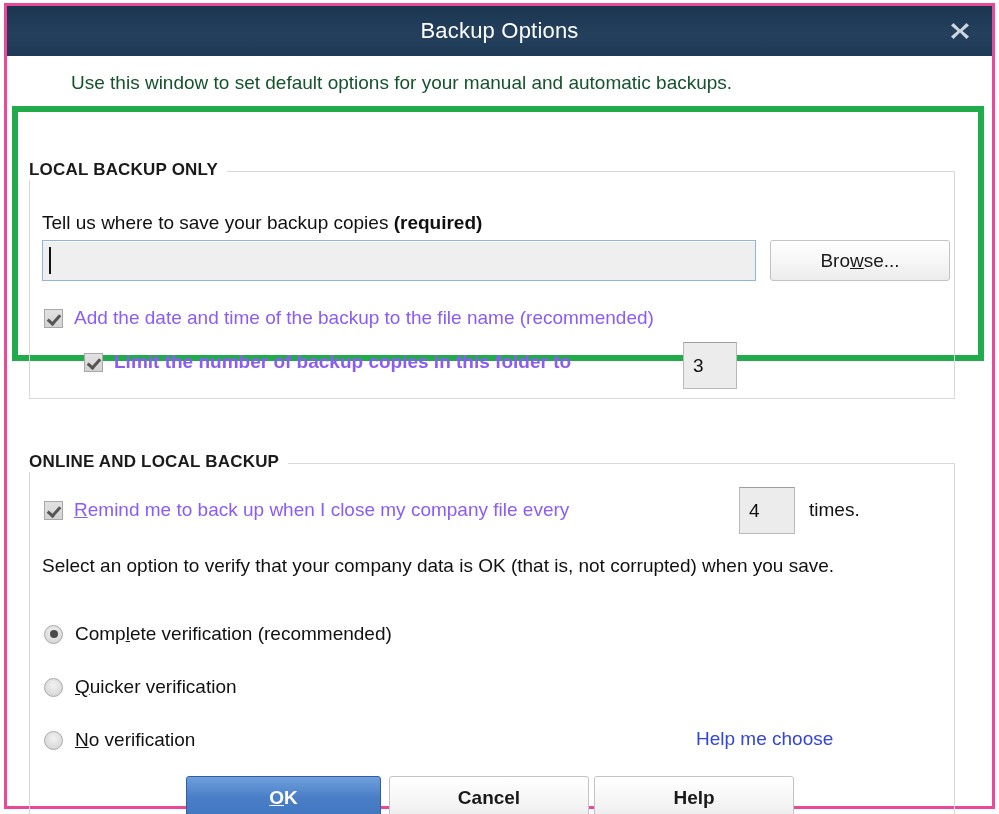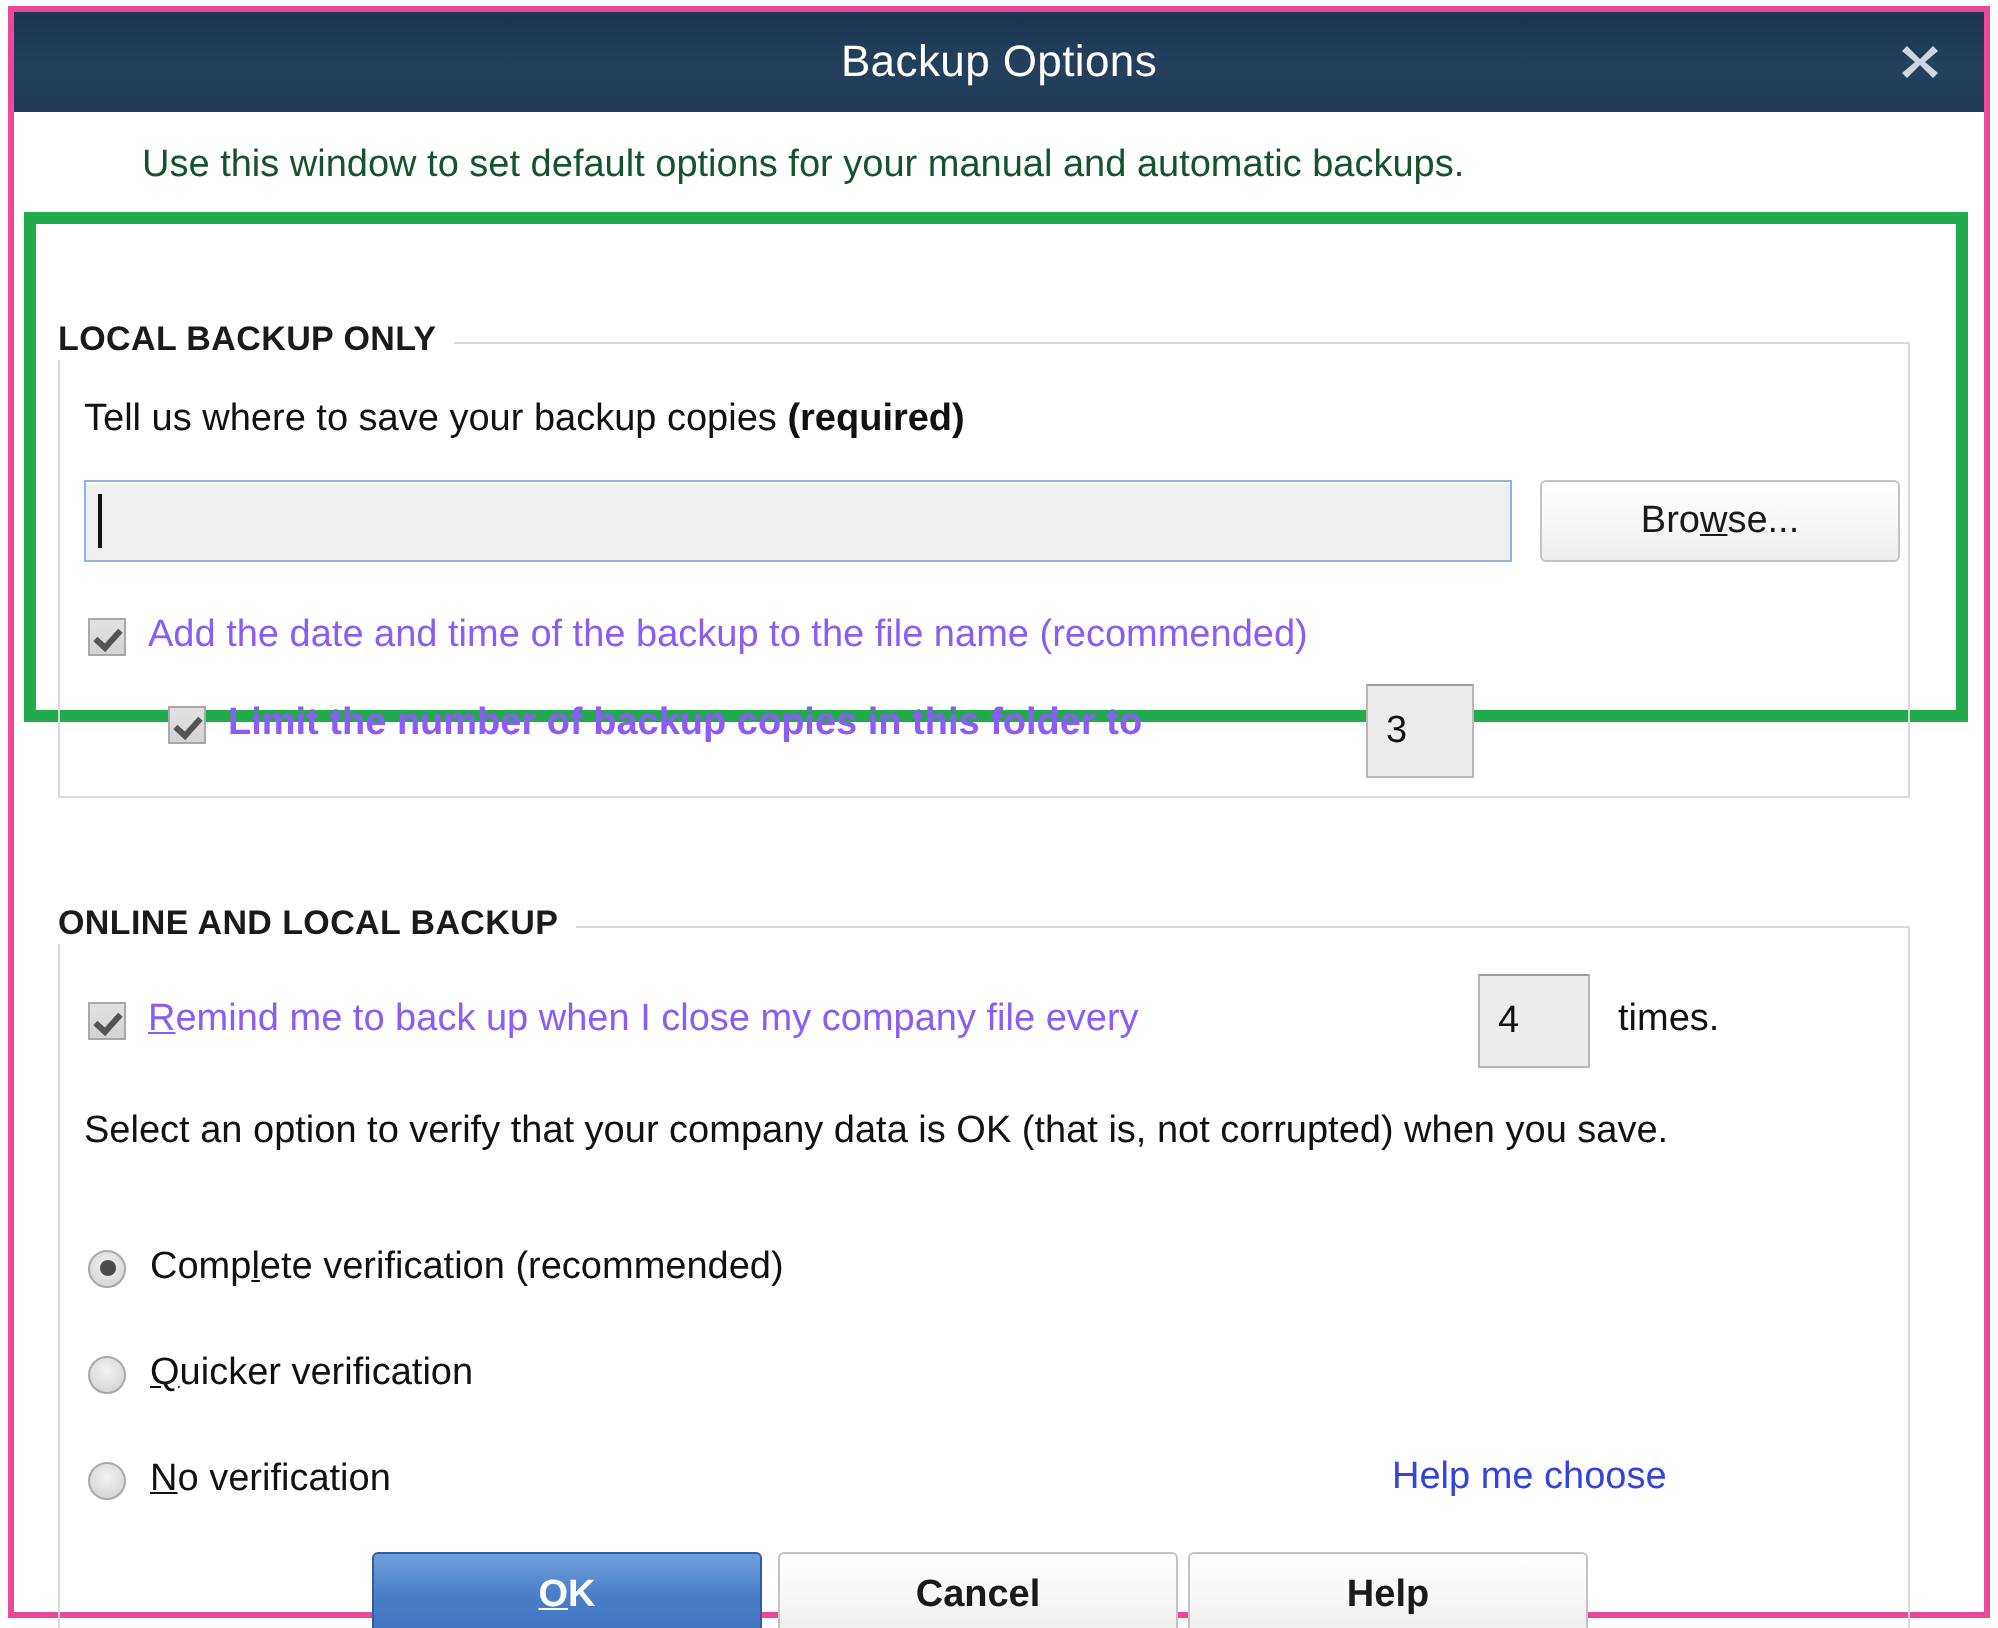--- a/index.html
+++ b/index.html
@@ -299,21 +299,21 @@
     <div class="intro">Use this window to set default options for your manual and automatic backups.</div>
 
     <div class="highlight"></div>
 
     <div class="group" id="group-local">
       <div class="group-frame"></div>
       <div class="group-legend">LOCAL BACKUP ONLY</div>
 
       <div class="group-inner">
 
-        <div class="label-line" style="left:13px; top:28px;">
+        <div class="label-line" style="left:13px; top:41px;">
           <span>Tell us where to save your backup copies </span><b>(required)</b>
         </div>
 
         <div class="text-field" style="left:13px; top:69px; width:714px; height:41px;" title="">
           <span class="caret"></span>
         </div>
 
         <div class="btn" style="left:741px; top:69px; width:180px; height:41px;">
           <span>Bro<u>w</u>se...</span>
         </div>

